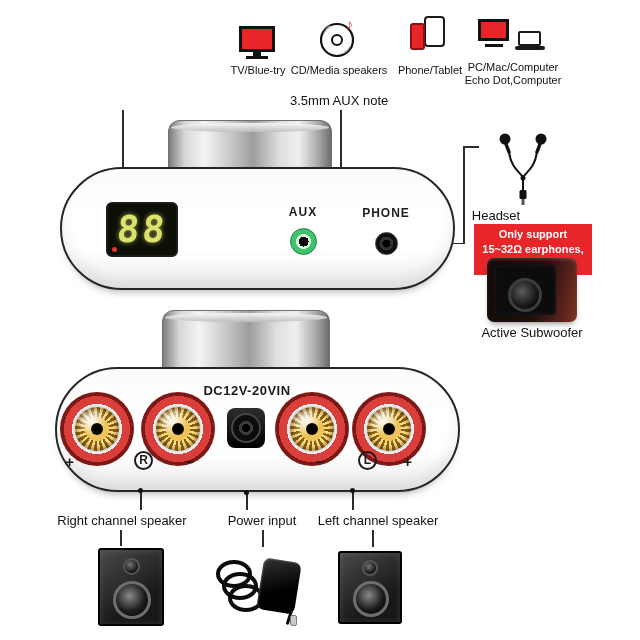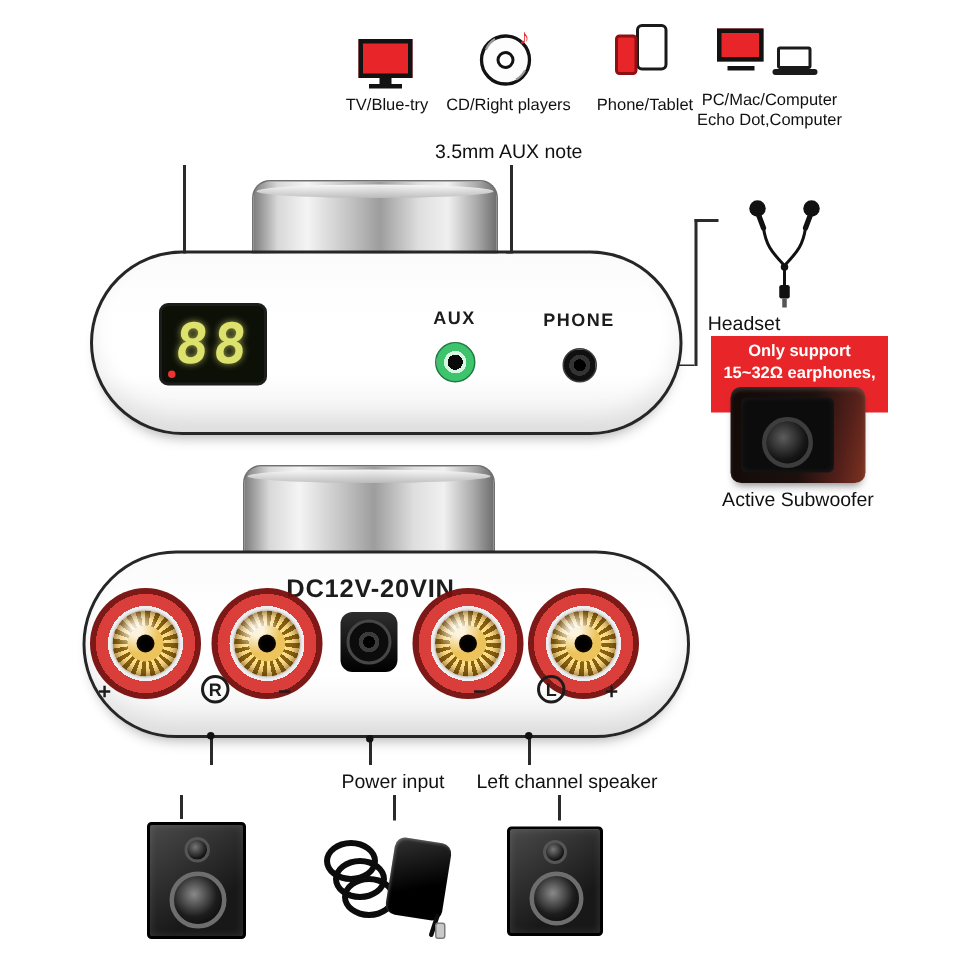--- a/index.html
+++ b/index.html
@@ -25,21 +25,21 @@
   .led-digits { font-family:"DejaVu Sans Mono",monospace; font-size:37px; font-weight:bold; color:#dde26c;
     letter-spacing:3px; transform:skewX(-5deg); text-shadow:0 0 5px rgba(221,226,108,.7); }
   .led-dot { position:absolute; width:5px; height:5px; border-radius:50%; background:#e33; z-index:4; }
   .panel-text { position:absolute; z-index:3; font-size:12px; font-weight:bold; letter-spacing:1px; color:#1c1c1c; transform:translateX(-50%); }
   .jack { position:absolute; z-index:3; border-radius:50%; }
   .jack-aux { width:27px; height:27px; border:1.5px solid #1e7a43;
     background:radial-gradient(circle,#0a0a0a 0 5px,#d8f7e2 5px 7.5px,#3ec46d 7.5px 14px); }
   .jack-phone { width:23px; height:23px; border:1.5px solid #3c3c3c;
     background:radial-gradient(circle,#000 0 4px,#333 4px 7px,#101010 7px 12px); }
 
-  .rear-text { position:absolute; z-index:3; font-size:17px; font-weight:bold; color:#1c1c1c; transform:translateX(-50%); letter-spacing:.5px; }
+  .rear-text { position:absolute; z-index:3; font-size:13px; font-weight:bold; color:#1c1c1c; transform:translateX(-50%); letter-spacing:.5px; }
   .post { position:absolute; z-index:3; width:74px; height:74px; border-radius:50%;
     background:radial-gradient(circle, rgba(255,255,255,0) 0 21px, #f0eeee 21px 25px, rgba(214,46,42,.92) 25px 33px, rgba(118,12,10,.95) 33px 37px); }
   .post-gold { position:absolute; left:50%; top:50%; transform:translate(-50%,-50%); width:44px; height:44px; border-radius:50%;
     background:radial-gradient(circle at 36% 30%, rgba(255,255,255,.8) 0 9%, rgba(255,255,255,0) 36%),
                radial-gradient(circle,#edc45c 0 38%, rgba(0,0,0,0) 39%),
                repeating-conic-gradient(#8a6410 0deg 9deg,#ffdf8a 9deg 18deg);
     box-shadow:inset 0 0 7px rgba(70,35,0,.85), 0 0 2px rgba(0,0,0,.4); }
   .post-hole { position:absolute; left:50%; top:50%; transform:translate(-50%,-50%); width:12px; height:12px; border-radius:50%;
     background:radial-gradient(circle,#000 0 40%,#241300 100%); }
   .dc-base { position:absolute; z-index:3; background:linear-gradient(180deg,#2e2e2e,#000); border-radius:8px; }
@@ -96,21 +96,21 @@
 
   <div class="icon-wrap" style="left:319px; top:17px; width:40px; height:42px;">
     <svg width="40" height="42" viewBox="0 0 40 42">
       <circle cx="18" cy="23" r="16" fill="#fdfdfd" stroke="#121212" stroke-width="2.2"></circle>
       <circle cx="18" cy="23" r="5" fill="#fff" stroke="#121212" stroke-width="2"></circle>
       <path d="M5 16 A15 15 0 0 1 11 9" stroke="#9a9a9a" stroke-width="1.5" fill="none"></path>
       <path d="M31 30 A15 15 0 0 1 25 36" stroke="#9a9a9a" stroke-width="1.5" fill="none"></path>
       <text x="27" y="12" fill="#e8262a" font-size="14" font-weight="bold">♪</text>
     </svg>
   </div>
-  <div class="small-label" style="left:339px; top:64px;">CD/Right players</div>
+  <div class="small-label" style="left:339px; top:64px;">CD/Media speakers</div>
 
   <div class="icon-wrap" style="left:410px; top:14px; width:40px; height:42px;">
     <div class="tablet" style="left:14px; top:2px;"></div>
     <div class="phone" style="left:0px; top:9px;"></div>
   </div>
   <div class="small-label" style="left:430px; top:64px;">Phone/Tablet</div>
 
   <div class="icon-wrap" style="left:478px; top:19px; width:70px; height:40px;">
     <div class="monitor" style="left:0; top:0;"></div>
     <div class="monitor-base" style="left:7px; top:25px;"></div>
@@ -215,20 +215,21 @@
   </div>
   <div class="rear-text" style="left:408px; top:453px; font-size:15px;">+</div>
 
   <div class="dot" style="left:138px; top:488px; z-index:4;"></div>
   <div class="line" style="left:140px; top:492px; width:1.5px; height:18px;"></div>
   <div class="dot" style="left:244px; top:490px; z-index:4;"></div>
   <div class="line" style="left:246px; top:494px; width:1.5px; height:16px;"></div>
   <div class="dot" style="left:350px; top:488px; z-index:4;"></div>
   <div class="line" style="left:352px; top:492px; width:1.5px; height:18px;"></div>
 
+  <div class="label c" style="left:122px; top:513px;">Right channel speaker</div>
   <div class="label c" style="left:262px; top:513px;">Power input</div>
   <div class="label c" style="left:378px; top:513px;">Left channel speaker</div>
 
   <div class="line" style="left:120px; top:530px; width:1.5px; height:16px;"></div>
   <div class="line" style="left:262px; top:530px; width:1.5px; height:17px;"></div>
   <div class="line" style="left:372px; top:530px; width:1.5px; height:17px;"></div>
 
   <div class="speaker" style="left:98px; top:548px; width:66px; height:78px;">
     <div class="tweeter" style="left:23px; top:8px; width:17px; height:17px;"></div>
     <div class="woofer" style="left:13px; top:31px; width:38px; height:38px;"></div>

